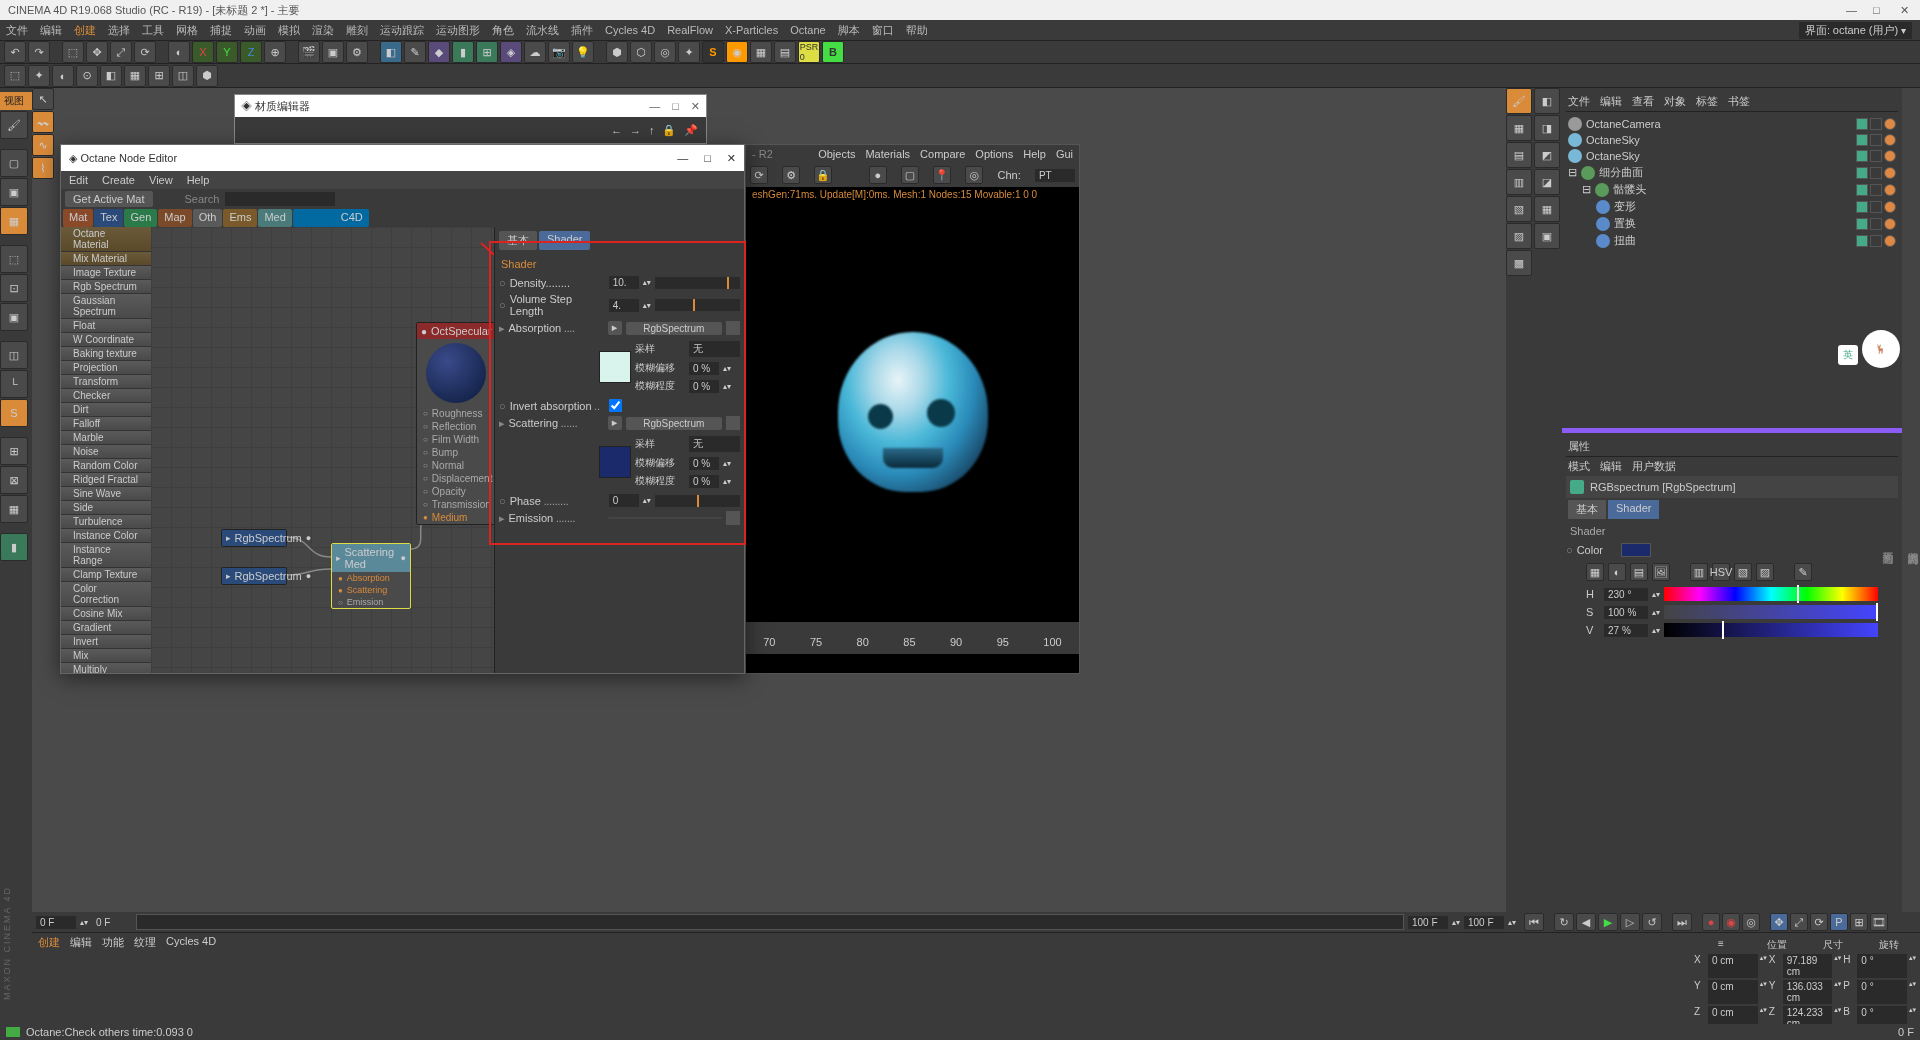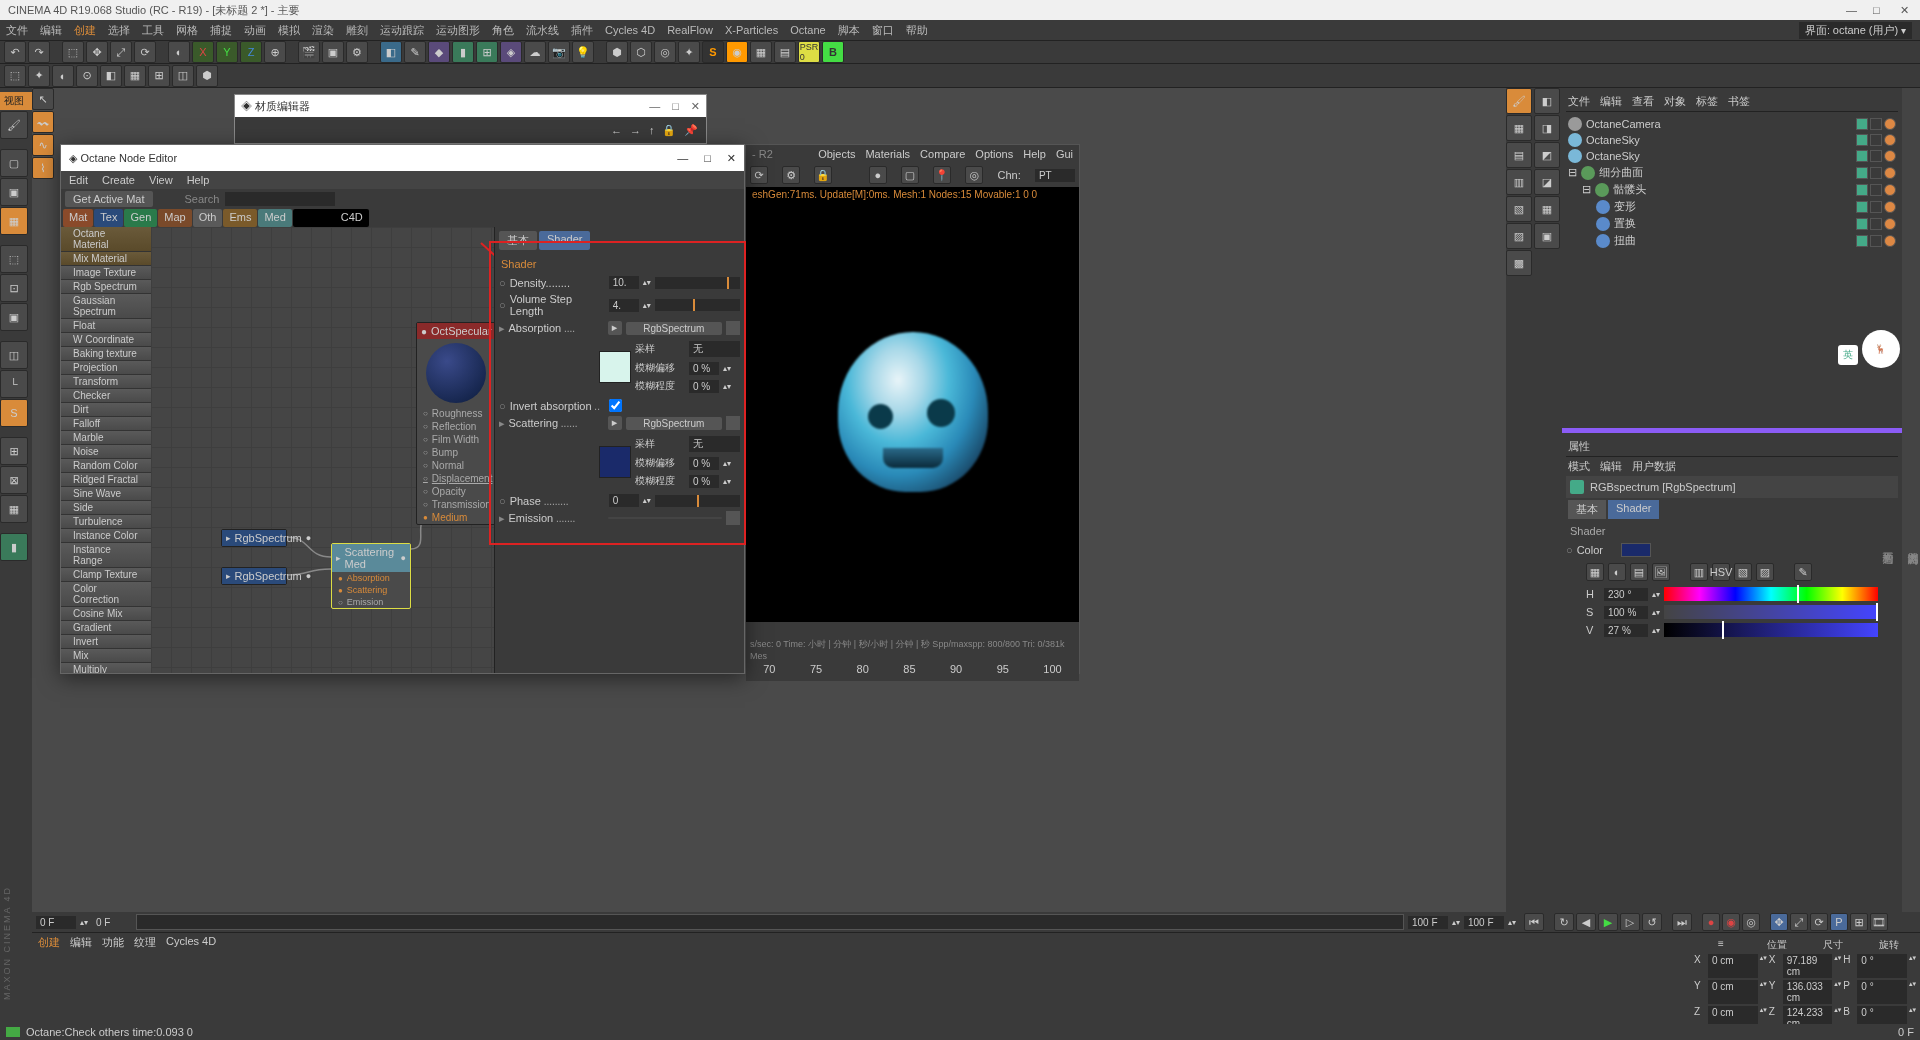--- a/index.html
+++ b/index.html
@@ -471,21 +471,21 @@
     <div style="width:110px;height:14px;background:#2a2a2a"></div>
   </div>
   <div class="ne-tabs" id="ne-tabs">
       <div class="ne-tab" style="background: rgb(138, 74, 42);">Mat</div>
       <div class="ne-tab" style="background: rgb(42, 74, 122);">Tex</div>
       <div class="ne-tab" style="background: rgb(42, 122, 74);">Gen</div>
       <div class="ne-tab" style="background: rgb(122, 74, 42);">Map</div>
       <div class="ne-tab" style="background: rgb(90, 90, 90);">Oth</div>
       <div class="ne-tab" style="background: rgb(122, 90, 42);">Ems</div>
       <div class="ne-tab" style="background: rgb(74, 122, 122);">Med</div>
-      <div class="ne-tab" style="background: #000000; padding-left: 48px;">C4D</div>
+      <div class="ne-tab" style="background: #0369a1; padding-left: 48px;">C4D</div>
     </div>
   <div class="ne-body">
     <div class="ne-sidebar" id="ne-sidebar">
         <div class="ne-item hl">Octane Material</div>
         <div class="ne-item hl">Mix Material</div>
         <div class="ne-item">Image Texture</div>
         <div class="ne-item">Rgb Spectrum</div>
         <div class="ne-item">Gaussian Spectrum</div>
         <div class="ne-item">Float</div>
         <div class="ne-item">W Coordinate</div>
@@ -525,21 +525,21 @@
 
       <div class="node" style="top:95px;left:265px;width:80px">
         <div class="node-header red">● <span>OctSpecular</span> ●</div>
         <div style="width:60px;height:60px;margin:4px auto;background:radial-gradient(circle at 35% 30%,#3a4a8a,#0a1a3a);border-radius:50%"></div>
         <div id="octspec-ports">
             <div class="node-port" style="color: rgb(170, 170, 170);">Roughness</div>
             <div class="node-port" style="color: rgb(170, 170, 170);">Reflection</div>
             <div class="node-port" style="color: rgb(170, 170, 170);">Film Width</div>
             <div class="node-port" style="color: rgb(170, 170, 170);">Bump</div>
             <div class="node-port" style="color: rgb(170, 170, 170);">Normal</div>
-            <div class="node-port" style="color: rgb(170, 170, 170); text-decoration: underline;">Displacement</div>
+            <div class="node-port" style="color: rgb(170, 170, 170);">Displacement</div>
             <div class="node-port" style="color: rgb(170, 170, 170);">Opacity</div>
             <div class="node-port" style="color: rgb(170, 170, 170);">Transmission</div>
             <div class="node-port filled" style="color: rgb(217, 139, 58); text-align: right;">Medium</div>
           </div>
       </div>
 
       <div class="node" style="top:302px;left:70px;width:66px">
         <div class="node-header blue" style="font-size:9px">▸<span>RgbSpectrum</span>●</div>
       </div>
 
@@ -692,21 +692,20 @@
   </div>
   <div class="octane-status">eshGen:71ms. Update[M]:0ms. Mesh:1 Nodes:15 Movable:1  0 0</div>
   <div class="octane-render">
     <div class="skull">
       <div style="position:absolute;top:45%;left:20%;width:25px;height:25px;background:#0a3a4a;border-radius:50%"></div>
       <div style="position:absolute;top:42%;right:22%;width:28px;height:28px;background:#0a3a4a;border-radius:50%"></div>
       <div style="position:absolute;bottom:15%;left:30%;width:40%;height:20px;background:linear-gradient(#2a6a8a,#0a2a3a);border-radius:0 0 10px 10px"></div>
     </div>
   </div>
   <div style="height:14px;background:#3a3a3a"></div>
-  <div class="octane-footer">s/sec: 0   Time: 小时 | 分钟 | 秒/小时 | 分钟 | 秒   Spp/maxspp: 800/800     Tri: 0/381k     Mes</div>
   <div class="octane-ruler" id="oct-ruler">
       <span>70</span>
       <span>75</span>
       <span>80</span>
       <span>85</span>
       <span>90</span>
       <span>95</span>
       <span>100</span>
     </div>
 </div>

